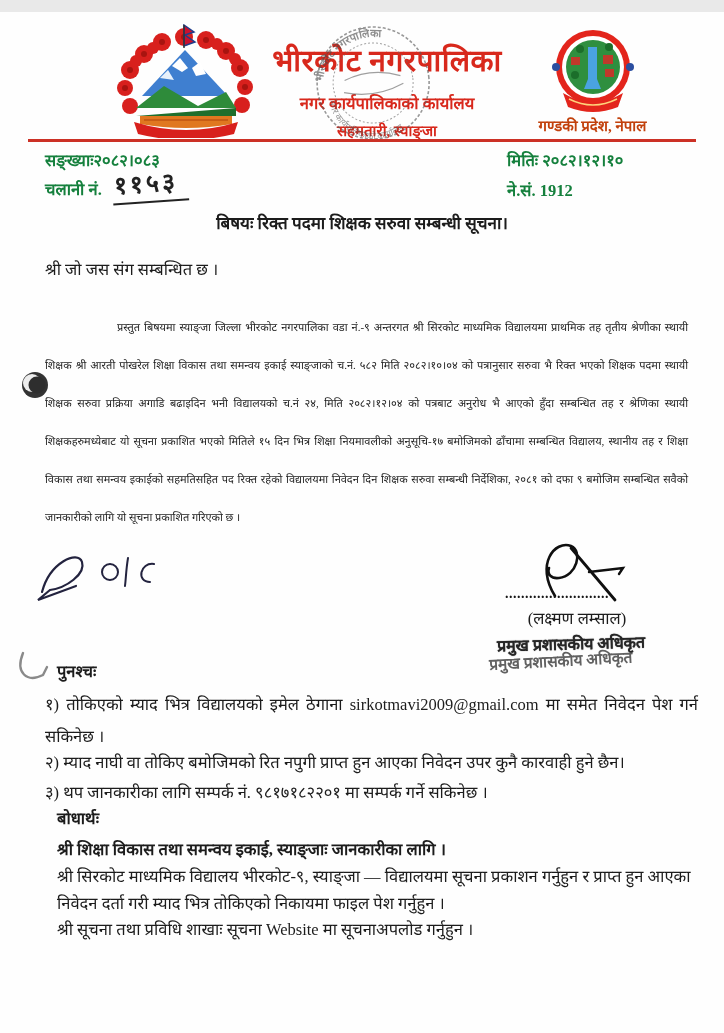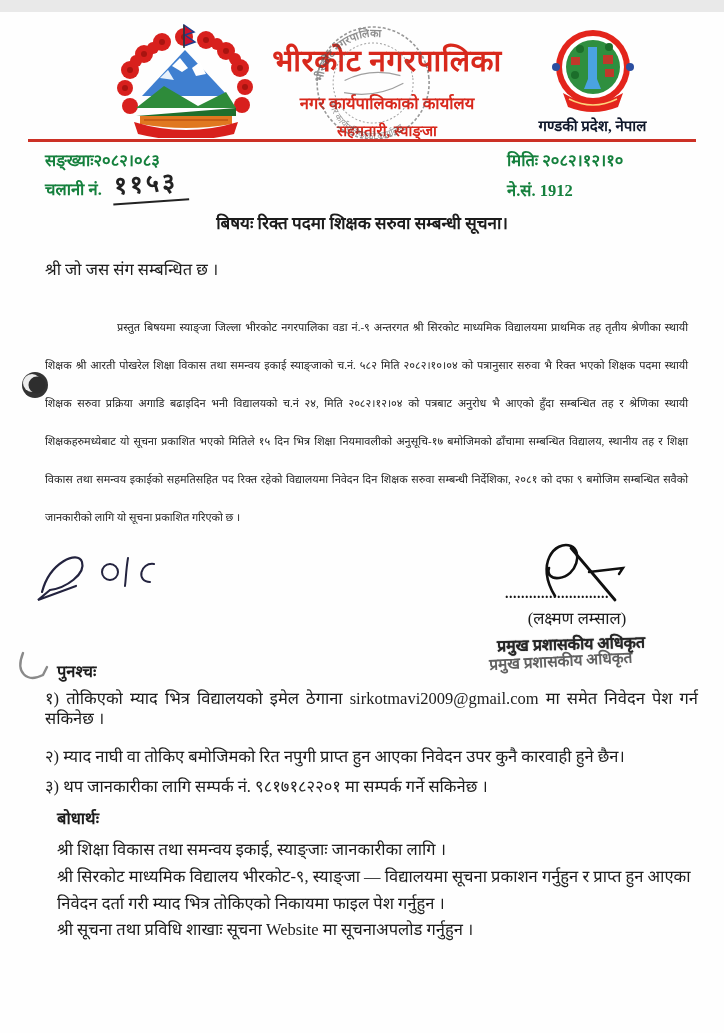--- a/index.html
+++ b/index.html
@@ -18,21 +18,21 @@
   .center-head{left:250px;top:32px;width:274px;text-align:center;}
   .muni-title{
     font-size:30px;font-weight:bold;color:#d8281c;
     line-height:34px;letter-spacing:0.5px;white-space:nowrap;
   }
   .office-line{font-size:16.5px;font-weight:bold;color:#d8281c;margin-top:13px;white-space:nowrap;}
   .addr-line{font-size:15px;font-weight:bold;color:#d8281c;margin-top:6px;white-space:nowrap;}
   .stamp{left:293px;top:5px;width:160px;height:130px;opacity:0.62;transform:rotate(-7deg);}
   .right-seal{left:549px;top:15px;width:88px;height:90px;}
   .province-line{left:500px;top:103px;width:185px;text-align:center;
-    font-size:15px;font-weight:bold;color:#0f172a;white-space:nowrap;}
+    font-size:15px;font-weight:bold;color:#c2410c;white-space:nowrap;}
   .red-rule{left:28px;top:127px;width:668px;height:3px;background:#cc3126;}
   
   .meta{font-size:16.5px;font-weight:600;color:#15803d;white-space:nowrap;}
   .ref-no{left:45px;top:136px;}
   .date-no{left:507px;top:136px;}
   .chalani{left:45px;top:165px;}
   .chalani-hand{left:112px;top:153px;font-size:25px;font-weight:bold;
     transform:rotate(-4deg);letter-spacing:3px;color:#222;
     border-bottom:2px solid #222;padding:0 10px 2px 2px;}
   .nesan{left:507px;top:166px;}
@@ -51,27 +51,27 @@
   .sig-dots{left:505px;top:574px;width:150px;font-size:14px;font-weight:bold;
     letter-spacing:0.5px;color:#161616;white-space:nowrap;overflow:hidden;}
   .sig-name{left:492px;top:594px;width:170px;text-align:center;
     font-size:16.5px;white-space:nowrap;}
   .sig-title-a{left:497px;top:620px;width:190px;font-size:16px;font-weight:bold;
     transform:rotate(-1.5deg);color:#262626;text-shadow:0 0 1px #555;white-space:nowrap;}
   .sig-title-b{left:489px;top:636px;width:190px;font-size:15.5px;font-weight:bold;
     transform:rotate(-3deg);color:#3a3a3a;opacity:0.8;white-space:nowrap;}
   
   .ps-head{left:57px;top:647px;font-size:16.5px;font-weight:600;}
-  .ps-item{font-size:16.5px;line-height:20px;}
+  .ps-item{font-size:16.5px;line-height:32px;}
   .ps1{left:45px;top:677px;width:653px;text-align:justify;}
   .ps2{left:45px;top:735px;width:653px;white-space:nowrap;}
   .ps3{left:45px;top:765px;width:653px;white-space:nowrap;}
   .cc-head{left:57px;top:794px;font-size:16.5px;font-weight:600;}
   .cc-item{font-size:16.5px;line-height:27px;}
-  .cc1{left:57px;top:824px;width:640px;white-space:nowrap;}
+  .cc1{left:57px;top:824px;width:640px;white-space:nowrap;font-weight:bold;}
   .cc2{left:57px;top:851px;width:638px;text-align:left;}
   .cc3{left:57px;top:904px;width:640px;white-space:nowrap;}
 </style>
 </head>
 <body>
 
 <div class="page">
 
   <svg class="abs left-logo" viewBox="0 0 144 114">
 

